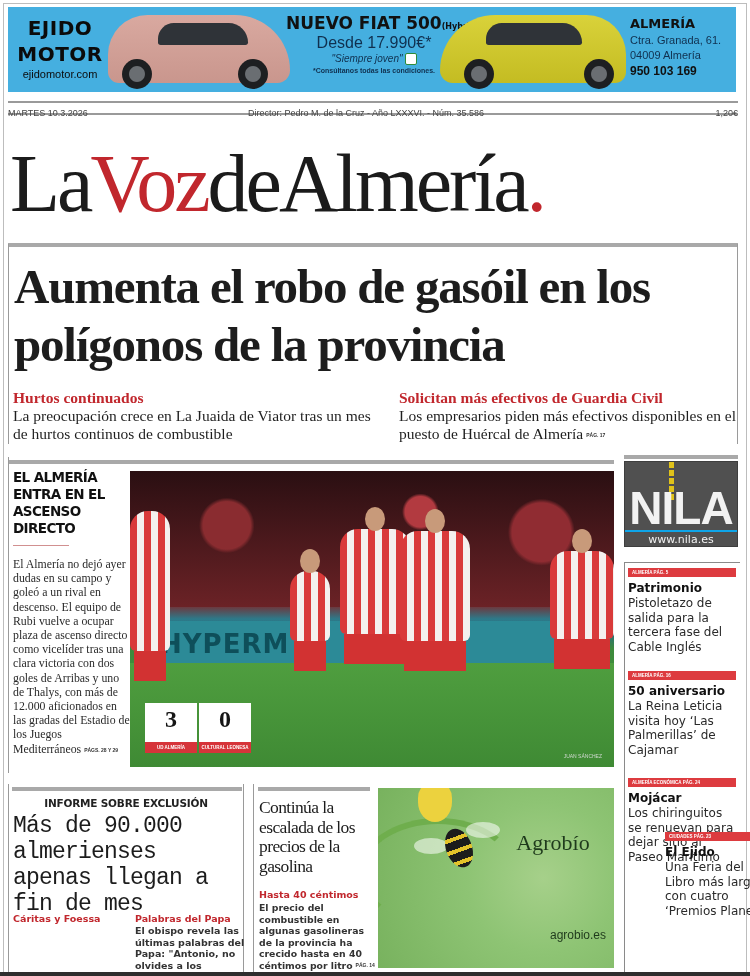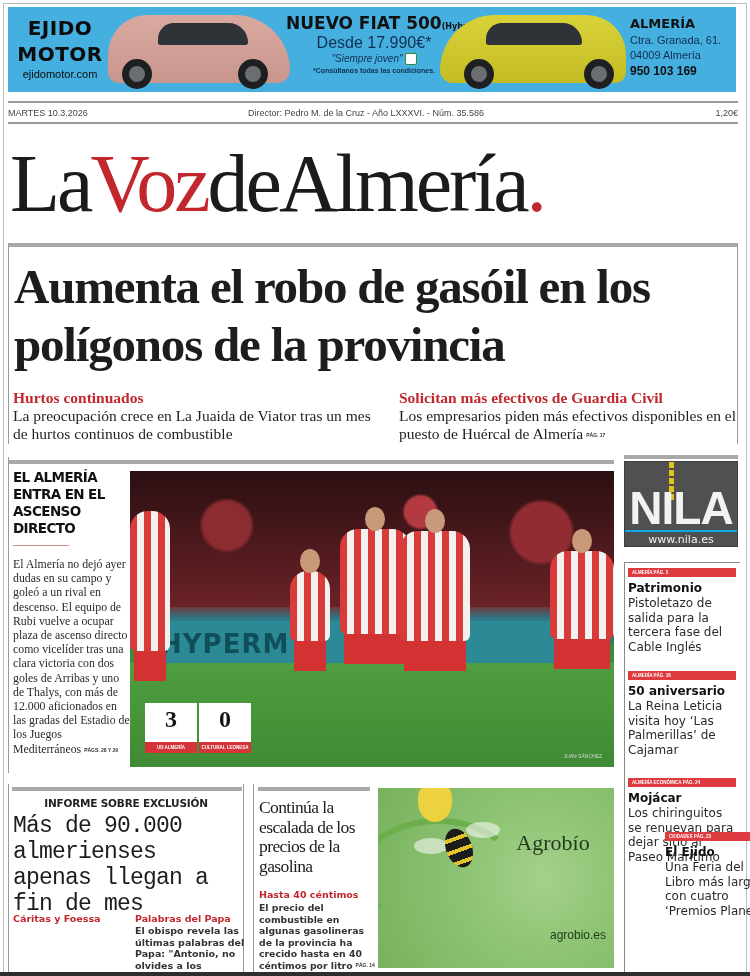--- a/index.html
+++ b/index.html
@@ -28,21 +28,21 @@
   .ad-center .price { font-size: 16px; color: #10304f; line-height: 20px; }
   .ad-center .slogan { font-size: 10px; font-style: italic; color: #10304f; }
   .ad-center .terms { font-size: 7px; font-weight: bold; color: #10304f; margin-top: 2px; }
   .ad-badge { display: inline-block; width: 12px; height: 12px; background: #fff; border: 1px solid #2e8b3a; border-radius: 2px; vertical-align: middle; margin-left: 2px; }
   .ad-right { position: absolute; left: 622px; top: 8px; width: 104px; color: #0d2740; }
   .ad-right .city { font-family: "DejaVu Sans", sans-serif; font-weight: bold; font-size: 13px; color: #111; line-height: 18px; }
   .ad-right .addr { font-size: 11px; line-height: 15px; color: #10304f; }
   .ad-right .phone { font-weight: bold; font-size: 12px; color: #111; line-height: 16px; }
 
   
-  .info-bar { position: absolute; left: 8px; top: 101px; width: 730px; height: 23px; border-top: 2px solid #9a9a9a; border-bottom: 2px solid #9a9a9a; font-size: 9px; color: #444; }
+  .info-bar { position: absolute; left: 8px; top: 101px; width: 730px; height: 14px; border-top: 2px solid #9a9a9a; border-bottom: 2px solid #9a9a9a; font-size: 9px; color: #444; }
   .info-bar .date { position: absolute; left: 0; top: 5px; }
   .info-bar .credits { position: absolute; left: 240px; top: 5px; }
   .info-bar .price { position: absolute; right: 0; top: 5px; }
 
   
   .masthead { position: absolute; left: 10px; top: 140px; width: 730px; height: 88px; font-family: "Liberation Serif", serif; font-weight: normal; font-size: 82px; letter-spacing: -3px; line-height: 88px; color: #1b1b1b; white-space: nowrap; }
   .masthead .red { color: #c1272d; }
   .masthead .dot { color: #c1272d; }
 
   .rule-gray { position: absolute; height: 4px; background: #a9a9a9; }

